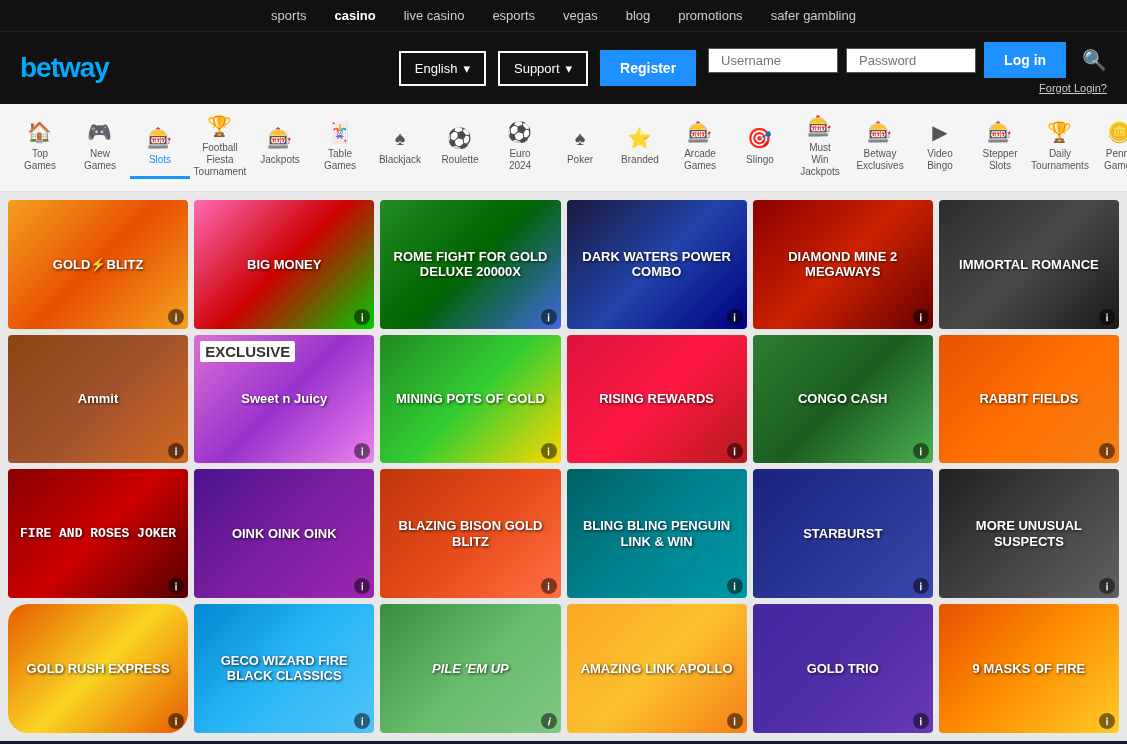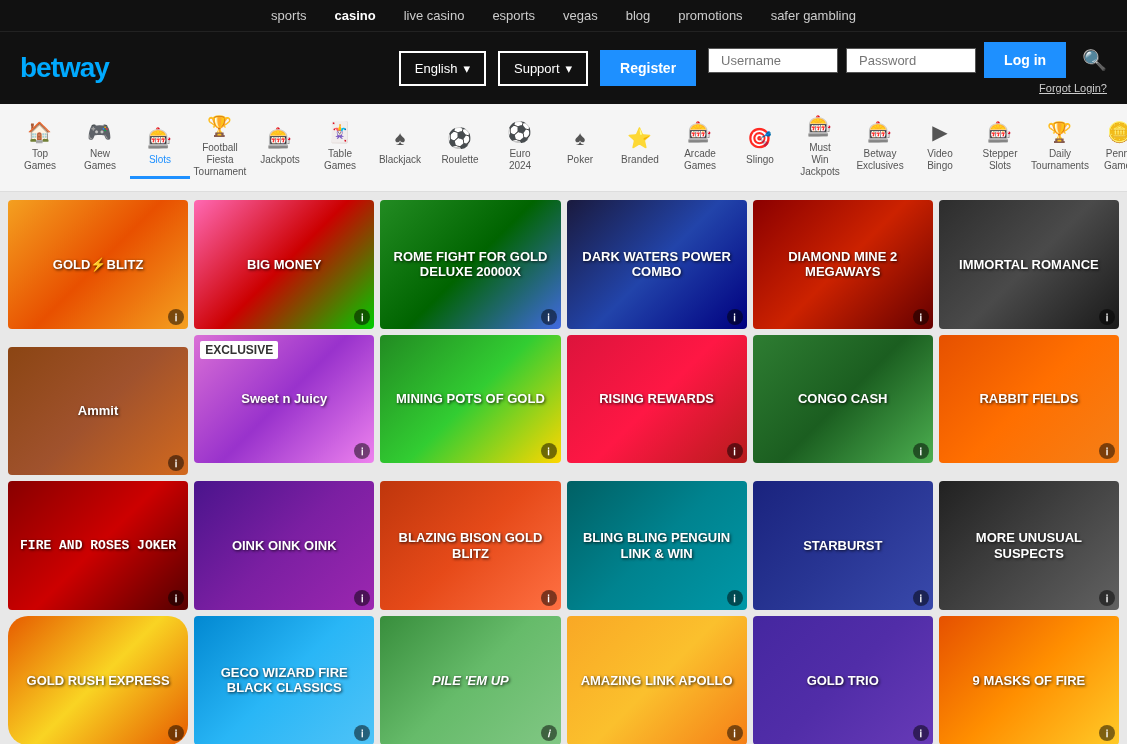--- a/index.html
+++ b/index.html
@@ -195,34 +195,34 @@
       justify-content: center;
       font-size: 10px;
       color: #fff;
     }
     .game-badge {
       position: absolute;
       top: 6px;
       left: 6px;
       background: #fff;
       color: #333;
-      font-size: 12px;
+      font-size: 15px;
       font-weight: bold;
       padding: 2px 5px;
       border-radius: 2px;
     }
 
     
     .g1 { background: linear-gradient(135deg, #f4a020, #e85000, #f4a020); }
     .g2 { background: linear-gradient(135deg, #ff69b4, #cc0000, #00cc00); }
     .g3 { background: linear-gradient(135deg, #228b22, #006400, #4169e1); }
     .g4 { background: linear-gradient(135deg, #1a1a3e, #2244aa, #000080); }
     .g5 { background: linear-gradient(135deg, #8b0000, #cc2200, #660000); }
     .g6 { background: linear-gradient(135deg, #2d2d2d, #4a4a4a, #1a1a1a); }
-    .g7 { background: linear-gradient(135deg, #8b4513, #a0522d, #d2691e); margin-top: 12px; }
+    .g7 { background: linear-gradient(135deg, #8b4513, #a0522d, #d2691e); }
     .g8 { background: linear-gradient(135deg, #da70d6, #9932cc, #ee82ee); }
     .g9 { background: linear-gradient(135deg, #228b22, #32cd32, #ffd700); }
     .g10 { background: linear-gradient(135deg, #dc143c, #ff1744, #b71c1c); }
     .g11 { background: linear-gradient(135deg, #2e7d32, #1b5e20, #4caf50); }
     .g12 { background: linear-gradient(135deg, #e65100, #ff6f00, #f57f17); }
     .g13 { background: linear-gradient(135deg, #880000, #cc0000, #550000); font-family: Liberation Mono, monospace; }
     .g14 { background: linear-gradient(135deg, #4a148c, #7b1fa2, #9c27b0); }
     .g15 { background: linear-gradient(135deg, #bf360c, #e64a19, #ff7043); }
     .g16 { background: linear-gradient(135deg, #006064, #00838f, #0097a7); }
     .g17 { background: linear-gradient(135deg, #1a237e, #283593, #3949ab); }

